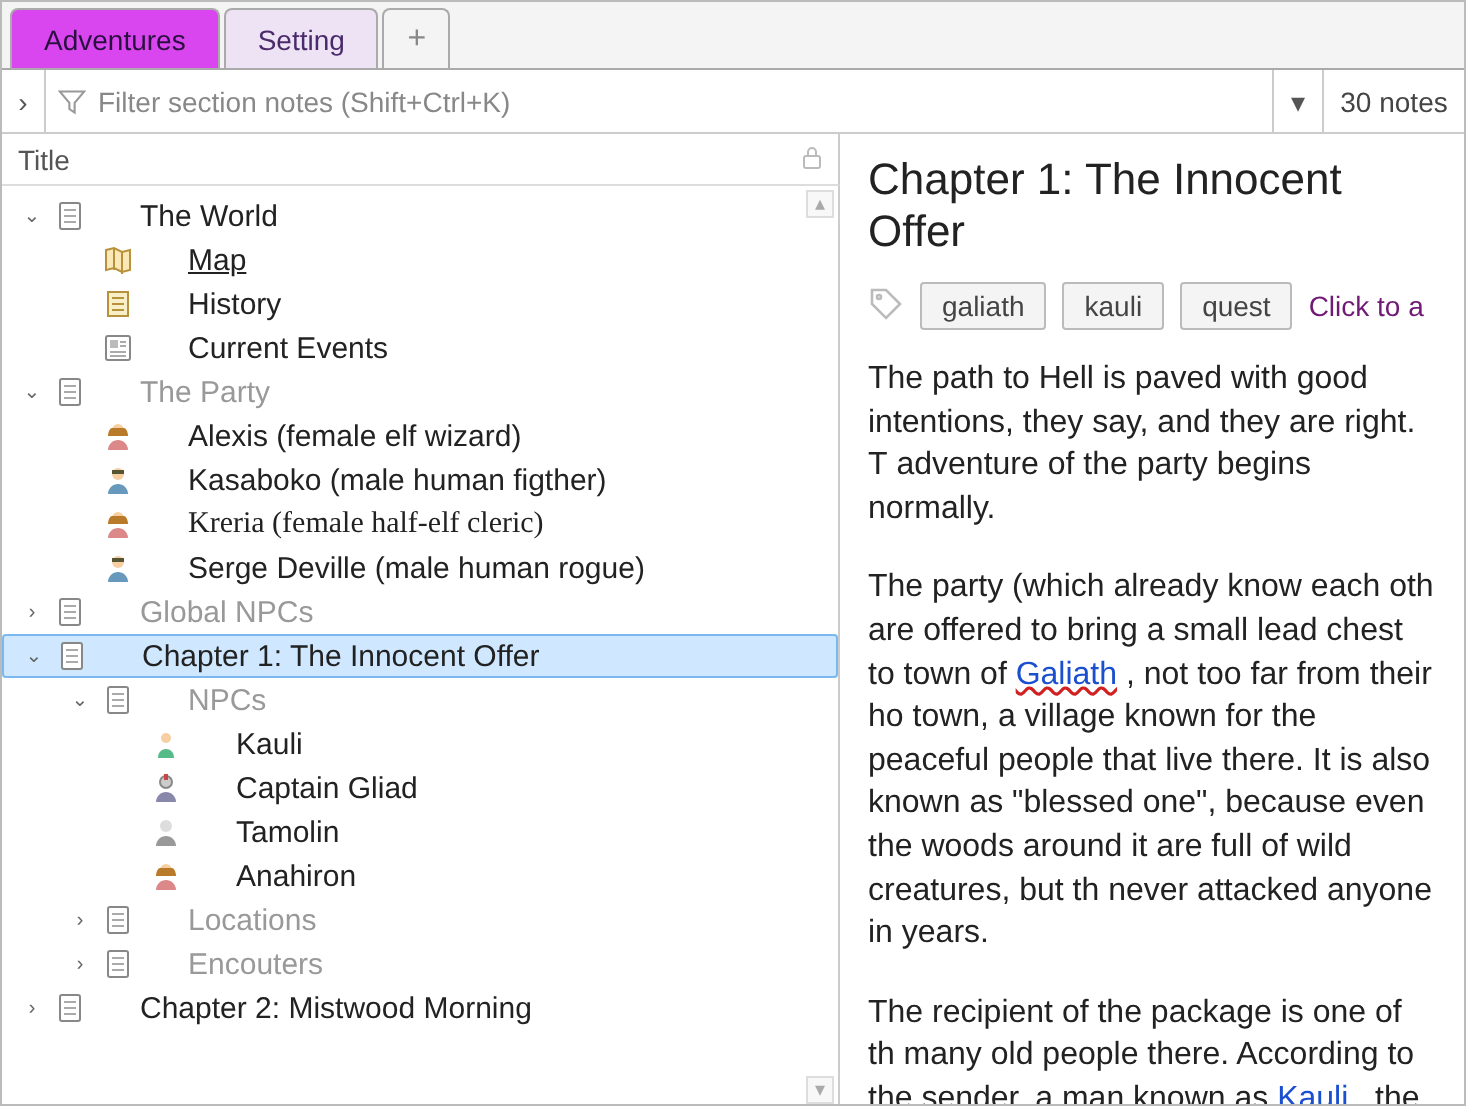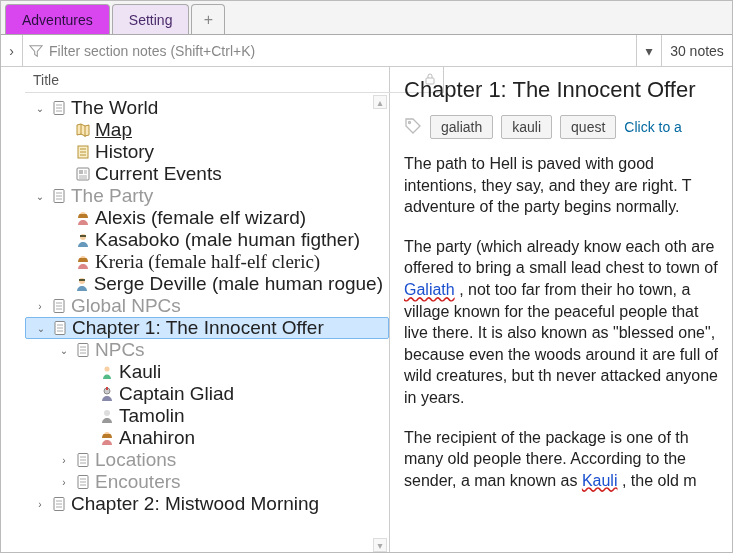--- a/index.html
+++ b/index.html
@@ -104,25 +104,24 @@
     width: 419px;
     border-right: 1px solid #ccc;
   }
   .col-header .lock { color: #bbb; }
   
   .main {
     display: flex;
     height: calc(553px - 34px - 32px);
   }
   .left-pane {
-    width: 389px;
+    width: 419px;
     display: flex;
     flex-direction: column;
     border-right: 1px solid #ccc;
-    padding-left: 24px;
   }
   .tree {
     flex: 1;
     overflow-y: auto;
     padding: 4px 0;
     position: relative;
   }
   .tree-row {
     display: flex;
     align-items: center;
@@ -147,21 +146,21 @@
     color: #666;
     font-size: 10px;
   }
   .icon-img {
     width: 16px;
     height: 16px;
     display: inline-flex;
     align-items: center;
     justify-content: center;
   }
-  .tree-label { font-size: 19px; }
+  .tree-label { font-size: 15px; margin-left: 23px; }
   .tree-label.underline { text-decoration: underline; }
   
   .scroll-arrow {
     position: absolute;
     right: 2px;
     width: 14px;
     height: 14px;
     color: #aaa;
     font-size: 10px;
     display: flex;
@@ -195,21 +194,21 @@
   .tag-icon { color: #bbb; }
   .tag-chip {
     border: 1px solid #bbb;
     padding: 3px 10px;
     border-radius: 2px;
     background: #f4f4f4;
     color: #444;
     cursor: pointer;
     font-size: 14px;
   }
-  .tag-hint { color: #0369a1; font-size: 14px; }
+  .tag-hint { color: #701a75; font-size: 14px; }
   .body-text {
     font-size: 16px;
     line-height: 1.35;
     color: #222;
   }
   .body-text p { margin-bottom: 18px; }
   .link { color: #1a4fcf; text-decoration: underline; cursor: pointer; }
   .spellerr { text-decoration: underline; text-decoration-style: wavy; text-decoration-color: #d02020; }
 </style>
 </head>

